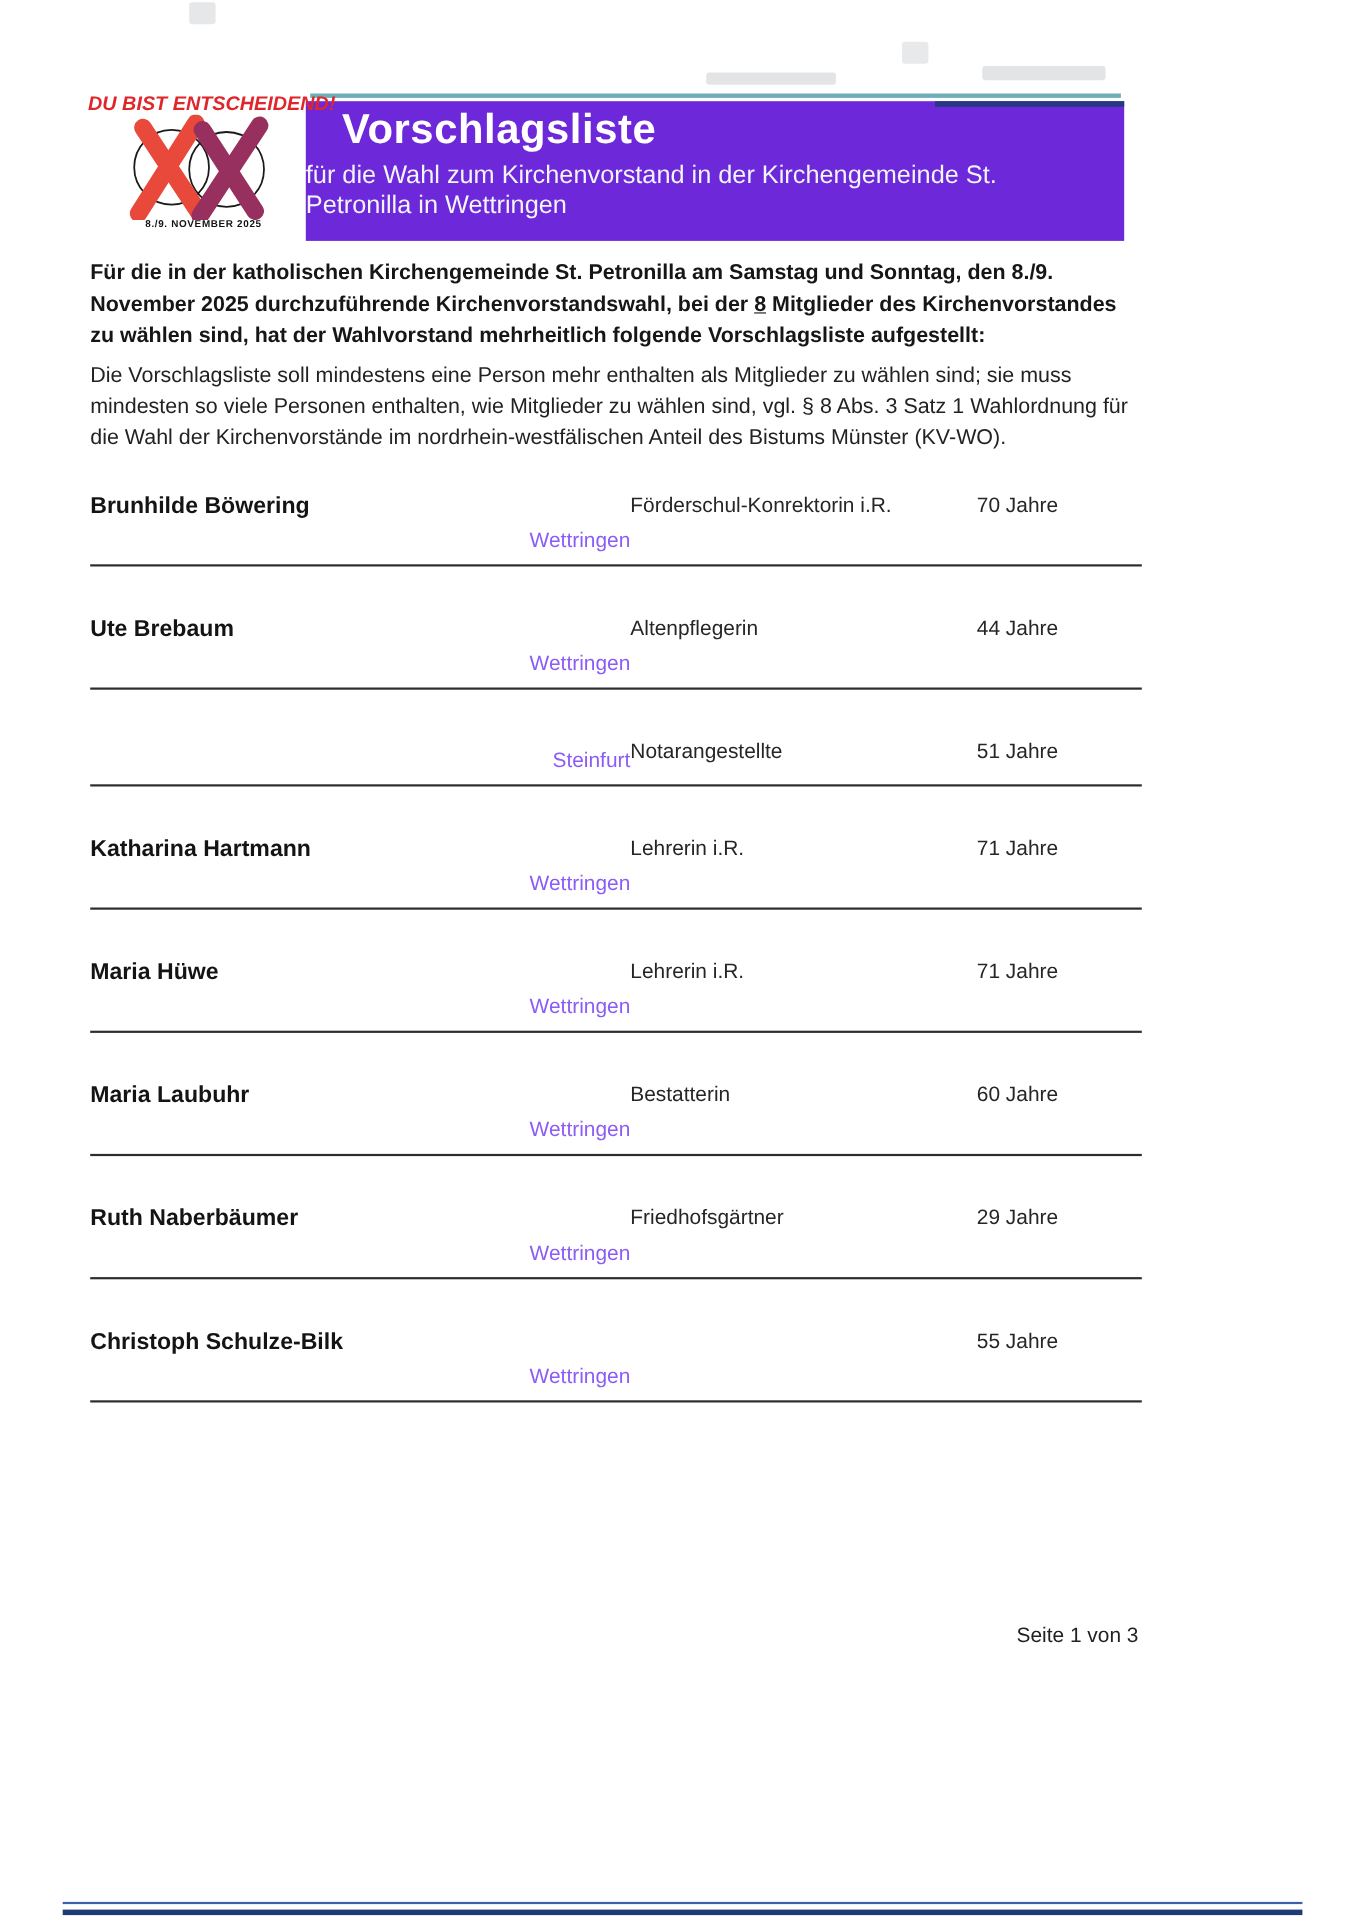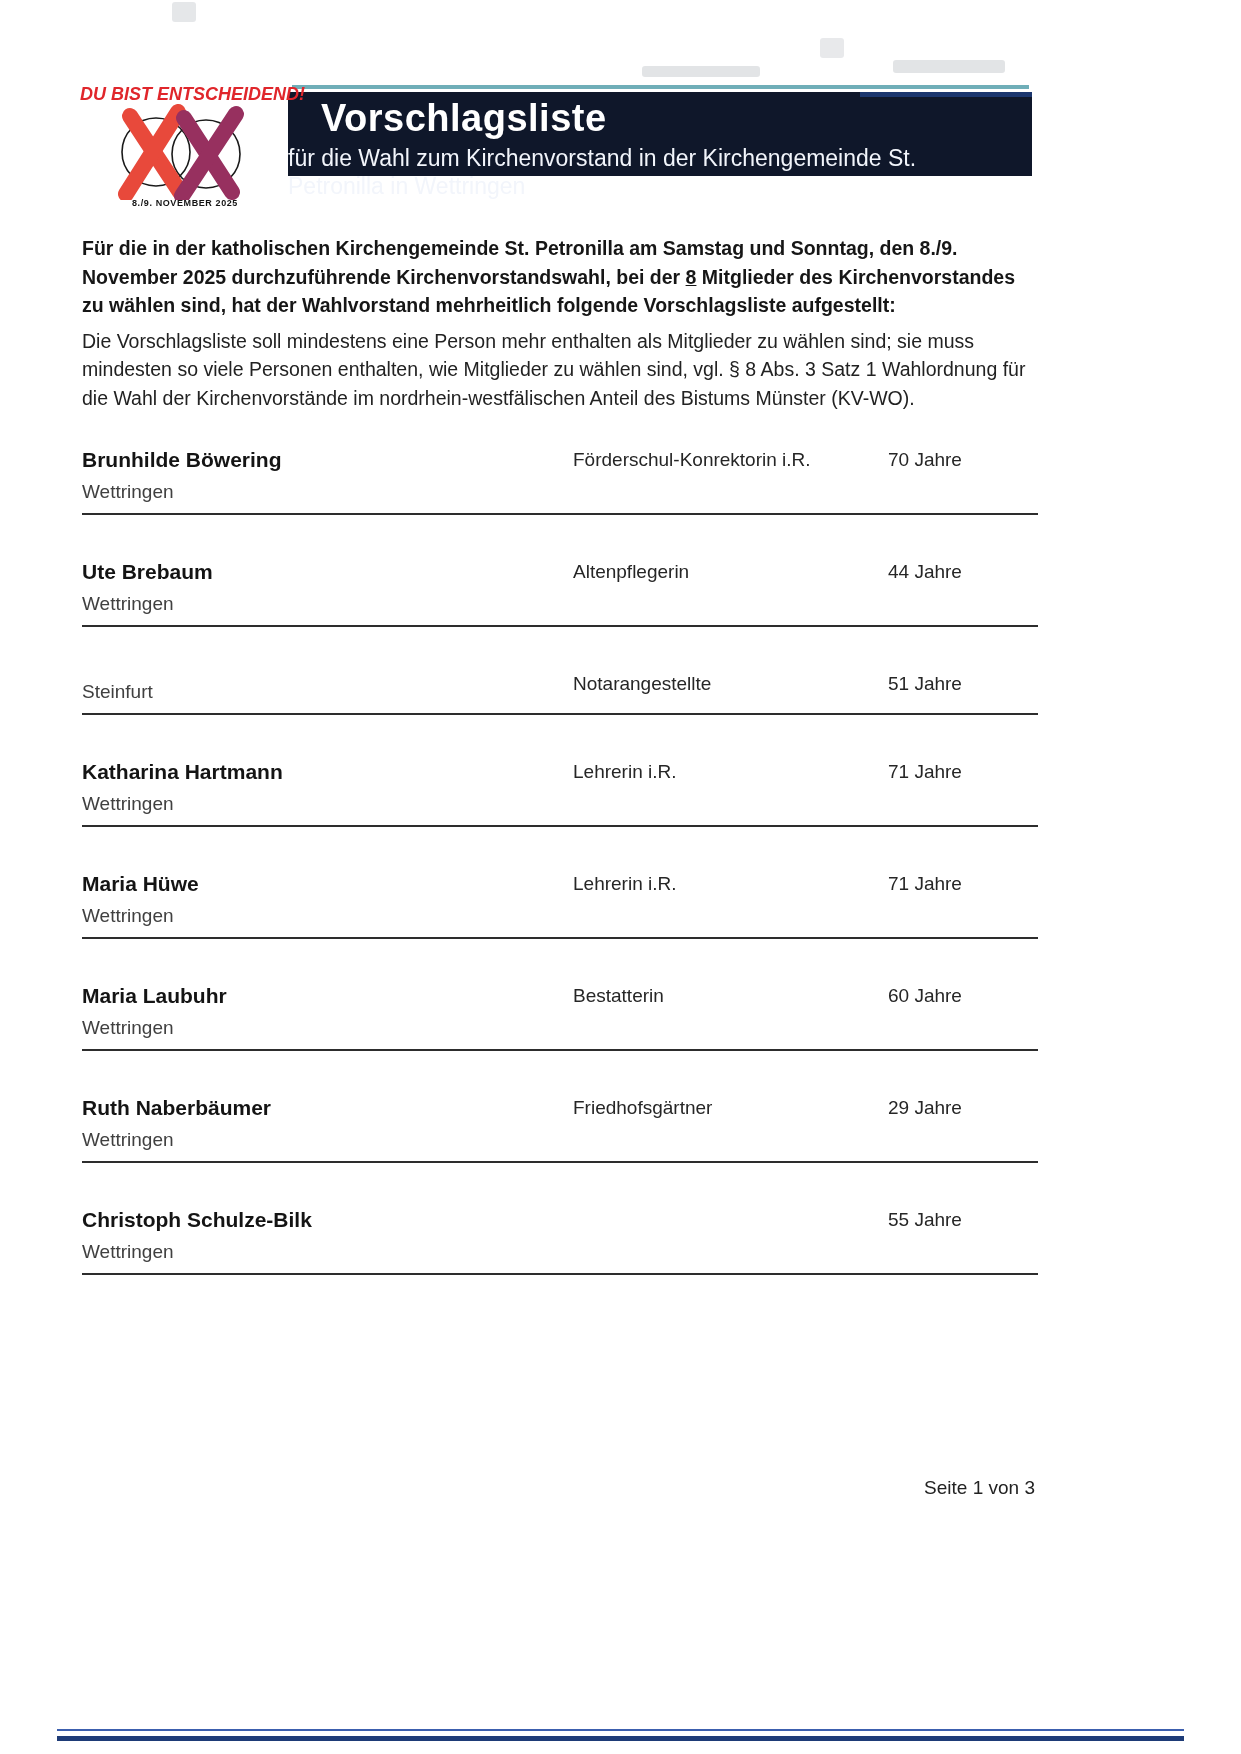--- a/index.html
+++ b/index.html
@@ -27,23 +27,23 @@
   }
   .logo-art { position:absolute; left:100px; top:104px; width:172px; height:96px; z-index:2; }
   .logo-date {
     position:absolute; left:92px; top:198px; width:186px;
     text-align:center; font-size:9px; font-weight:bold;
     letter-spacing:.6px; color:#141414;
   }
 
   
   .banner {
-    position:absolute; left:288px; top:92px;
-    width:744px; height:84px;
-    background:#0f172a; z-index:1;
+    position:absolute; left:278px; top:92px;
+    width:744px; height:127px;
+    background:#6d28d9; z-index:1;
   }
   .banner::before {      
     content:""; position:absolute; left:4px; top:-7px;
     width:99%; height:4px; background:#3f93a0; opacity:.75;
   }
   .banner::after {       
     content:""; position:absolute; right:0; top:0;
     width:172px; height:5px; background:#1d3a75; opacity:.9;
   }
   .banner-title {
@@ -66,21 +66,21 @@
   .candidates { margin-top:36px; }
   .row {
     display:grid;
     grid-template-columns:491px 315px 1fr;
     align-items:start;
     padding-bottom:10px;
     border-bottom:2px solid #2d2d2d;
     margin-bottom:45px;
   }
   .cname  { font-size:21px; font-weight:bold; line-height:24px; color:#141414; }
-  .cplace { font-size:19px; line-height:22px; margin-top:9px; color:#404040; }
+  .cplace { font-size:19px; line-height:22px; margin-top:9px; color:#8b5cf6;text-align:right; }
   .cocc   { font-size:19px; line-height:24px; color:#262626; }
   .cage   { font-size:19px; line-height:24px; color:#262626; }
 
   
   .footer {
     position:absolute; left:82px; top:1477px; width:953px;
     text-align:right; font-size:19px; color:#222222;
   }
   .bottom-line-1 { position:absolute; left:57px; top:1729px; width:1127px; height:2px; background:#3c5fae; }
   .bottom-line-2 { position:absolute; left:57px; top:1736px; width:1127px; height:5px; background:#1e3b77; }

